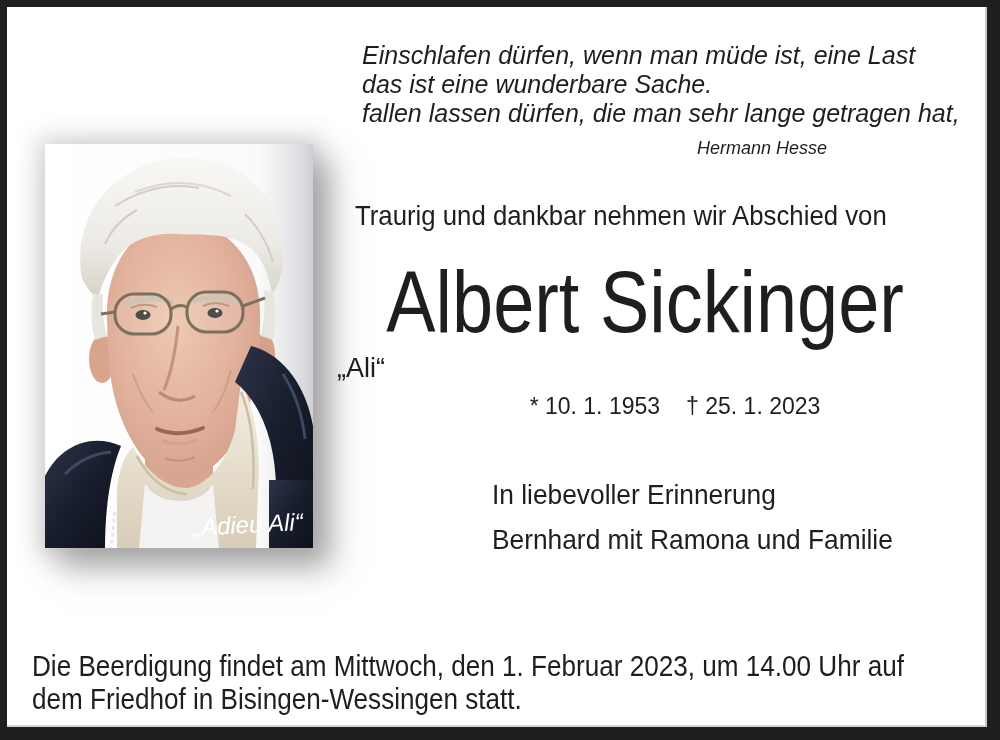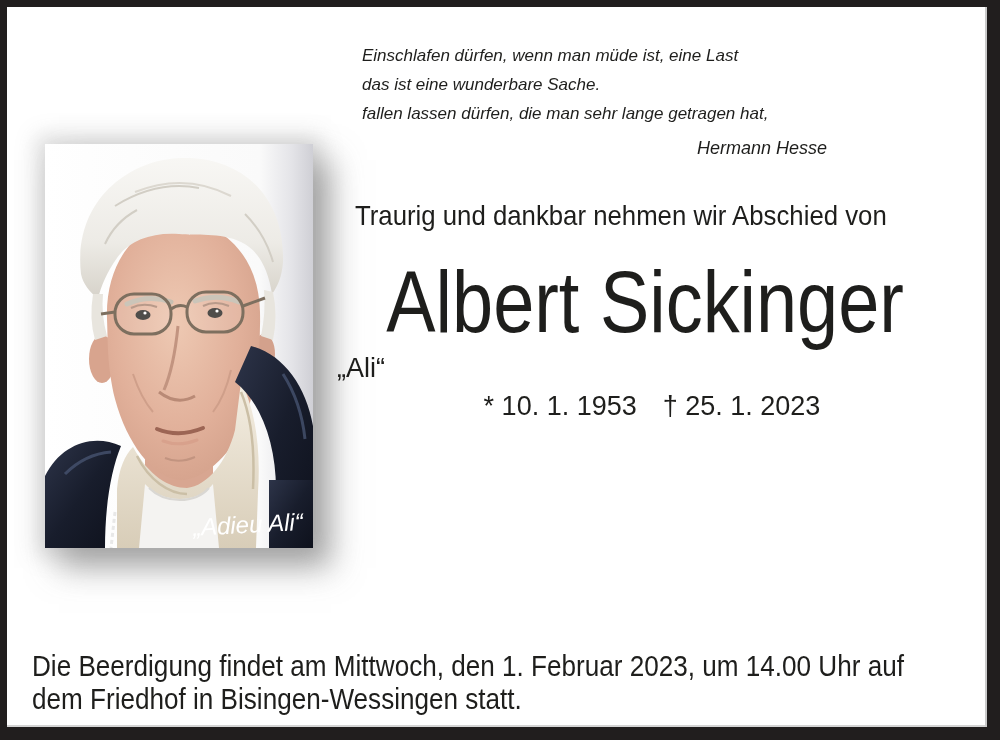--- a/index.html
+++ b/index.html
@@ -18,42 +18,42 @@
   .photo{
     position:absolute;left:38px;top:137px;width:268px;height:404px;
     background:#fbfbfc;
     box-shadow:0 0 20px 8px rgba(140,140,140,.30),
                16px 18px 30px 2px rgba(105,105,105,.55);
   }
   .photo svg{display:block;width:100%;height:100%;}
   
   .quote{
     position:absolute;left:355px;top:34px;width:580px;
-    font-style:italic;font-size:17px;line-height:29px;white-space:nowrap;
+    font-style:italic;font-size:25px;line-height:29px;white-space:nowrap;
   }
   .attribution{
     position:absolute;left:620px;top:127px;width:270px;
     text-align:center;font-style:italic;font-size:18px;line-height:29px;
   }
   .intro{
     position:absolute;left:348px;top:192px;font-size:28px;line-height:34px;
     white-space:nowrap;
     text-decoration:underline;
   }
   .name{
     position:absolute;left:330px;top:247px;width:640px;text-align:left;
     font-size:88px;line-height:96px;white-space:nowrap;
   }
   .nickname{
     position:absolute;left:330px;top:345px;width:640px;
     font-size:27px;line-height:32px;
   }
   .dates{
-    position:absolute;left:325px;top:382px;width:640px;text-align:center;
-    font-size:27px;line-height:34px;white-space:nowrap;
+    position:absolute;left:348px;top:382px;width:640px;text-align:center;
+    font-size:23px;line-height:34px;white-space:nowrap;
   }
   .dates .death{margin-left:26px;}
   .memorial{
     position:absolute;left:485px;top:471px;font-size:28px;line-height:33px;
     white-space:nowrap;
   }
   .memorial .gap{height:12px;}
   .funeral{
     position:absolute;left:25px;top:643px;font-size:29px;line-height:33px;
     white-space:nowrap;
@@ -180,21 +180,23 @@
 
     <div class="intro"><span class="sx92">Traurig und dankbar nehmen wir Abschied von</span></div>
 
     <div class="name"><span class="sx84c">Albert Sickinger</span></div>
     <div class="nickname">„Ali“</div>
     <div class="dates">
       <span class="birth">* 10. 1. 1953</span><span class="death">† 25. 1. 2023</span>
     </div>
 
     <div class="memorial">
+      <div><span class="sx94">In liebevoller Erinnerung</span></div>
       <div class="gap"></div>
+      <div><span class="sx94">Bernhard mit Ramona und Familie</span></div>
     </div>
 
     <div class="funeral">
       <div><span class="sx90">Die Beerdigung findet am Mittwoch, den 1. Februar 2023, um 14.00 Uhr auf</span></div>
       <div><span class="sx90">dem Friedhof in Bisingen-Wessingen statt.</span></div>
     </div>
 
   </div>
 </div>
 

